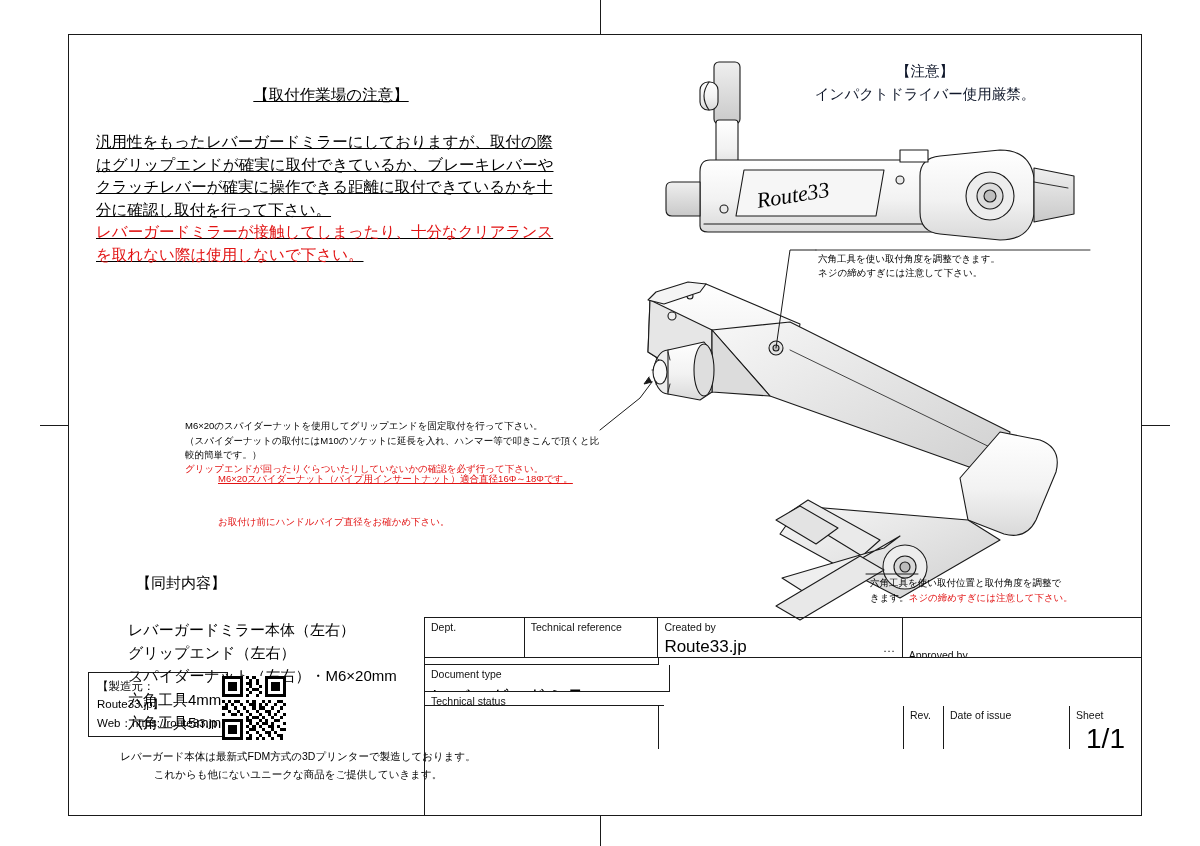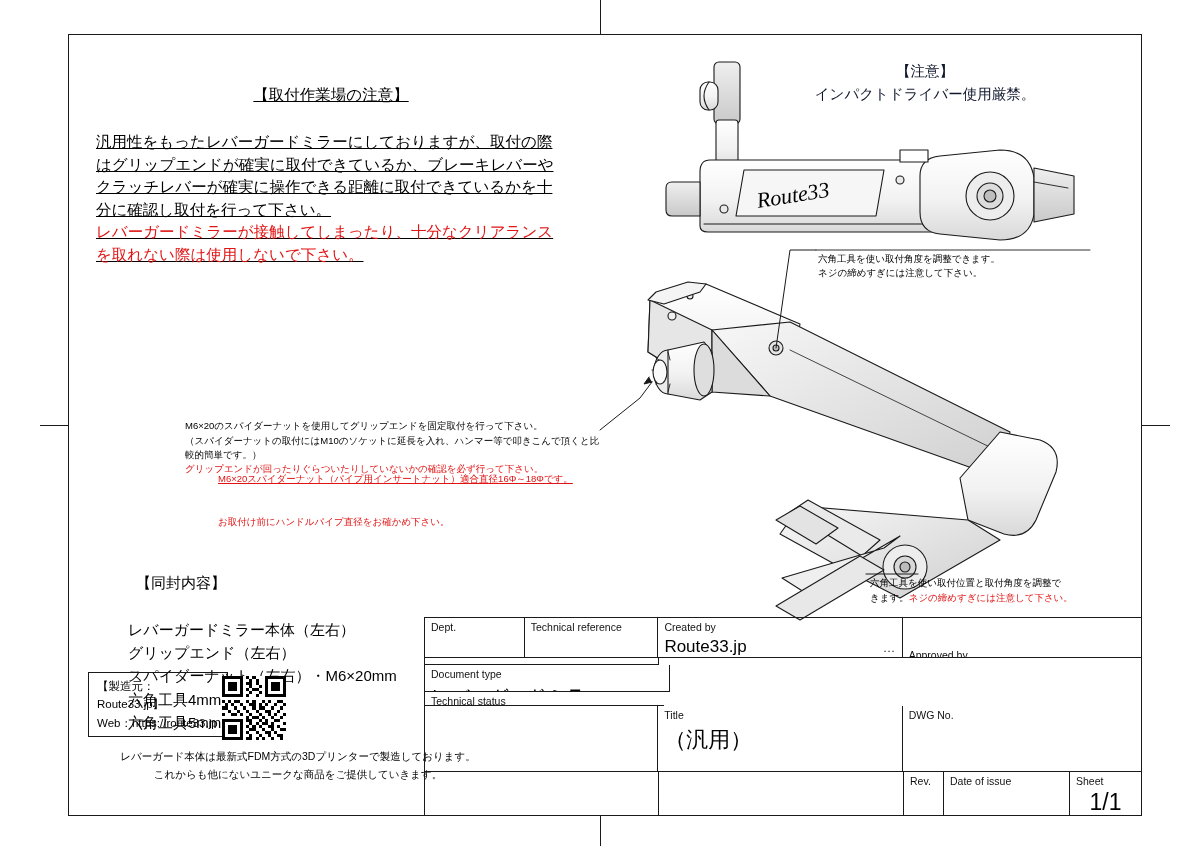--- a/index.html
+++ b/index.html
@@ -176,24 +176,25 @@
   .tb-value.jp { font-size: 19px; }
   .dots {
     position: absolute;
     right: 6px;
     bottom: 3px;
     font-size: 11px;
     letter-spacing: 1px;
   }
   .nb { border-bottom: none !important; }
   .sheet-val {
-    font-size: 23px;
+    font-size: 28px;
     text-align: center;
     display: block;
     margin-top: 2px;
+    text-decoration: underline;
   }
 
   
   .art {
     position: absolute;
     left: 0; top: 0;
     width: 1200px; height: 846px;
     pointer-events: none;
   }
 </style>
@@ -500,31 +501,20 @@
       <div class="tb-cell" style="width:245px;">
         <span class="tb-label">Document type</span>
         <span class="tb-value jp">レバーガードミラー</span>
       </div>
       <div class="tb-cell" style="width:239px;">
         <span class="tb-label">Technical status</span>
         <span class="tb-value"></span>
       </div>
     </div>
 
-    <div class="tb-row" style="height:66px;">
-      <div class="tb-cell" style="width:234px;"></div>
-      <div class="tb-cell" style="width:245px;">
-        <span class="tb-label">Title</span>
-        <span class="tb-value big">（汎用）</span>
-      </div>
-      <div class="tb-cell" style="width:239px;">
-        <span class="tb-label">DWG No.</span>
-        <span class="tb-value"></span>
-      </div>
-    </div>
 
     <div class="tb-row" style="height:43px;">
       <div class="tb-cell nb" style="width:234px;"></div>
       <div class="tb-cell nb" style="width:245px;"></div>
       <div class="tb-cell nb" style="width:40px;">
         <span class="tb-label">Rev.</span>
         <span class="tb-value"></span>
       </div>
       <div class="tb-cell nb" style="width:126px;">
         <span class="tb-label">Date of issue</span>

